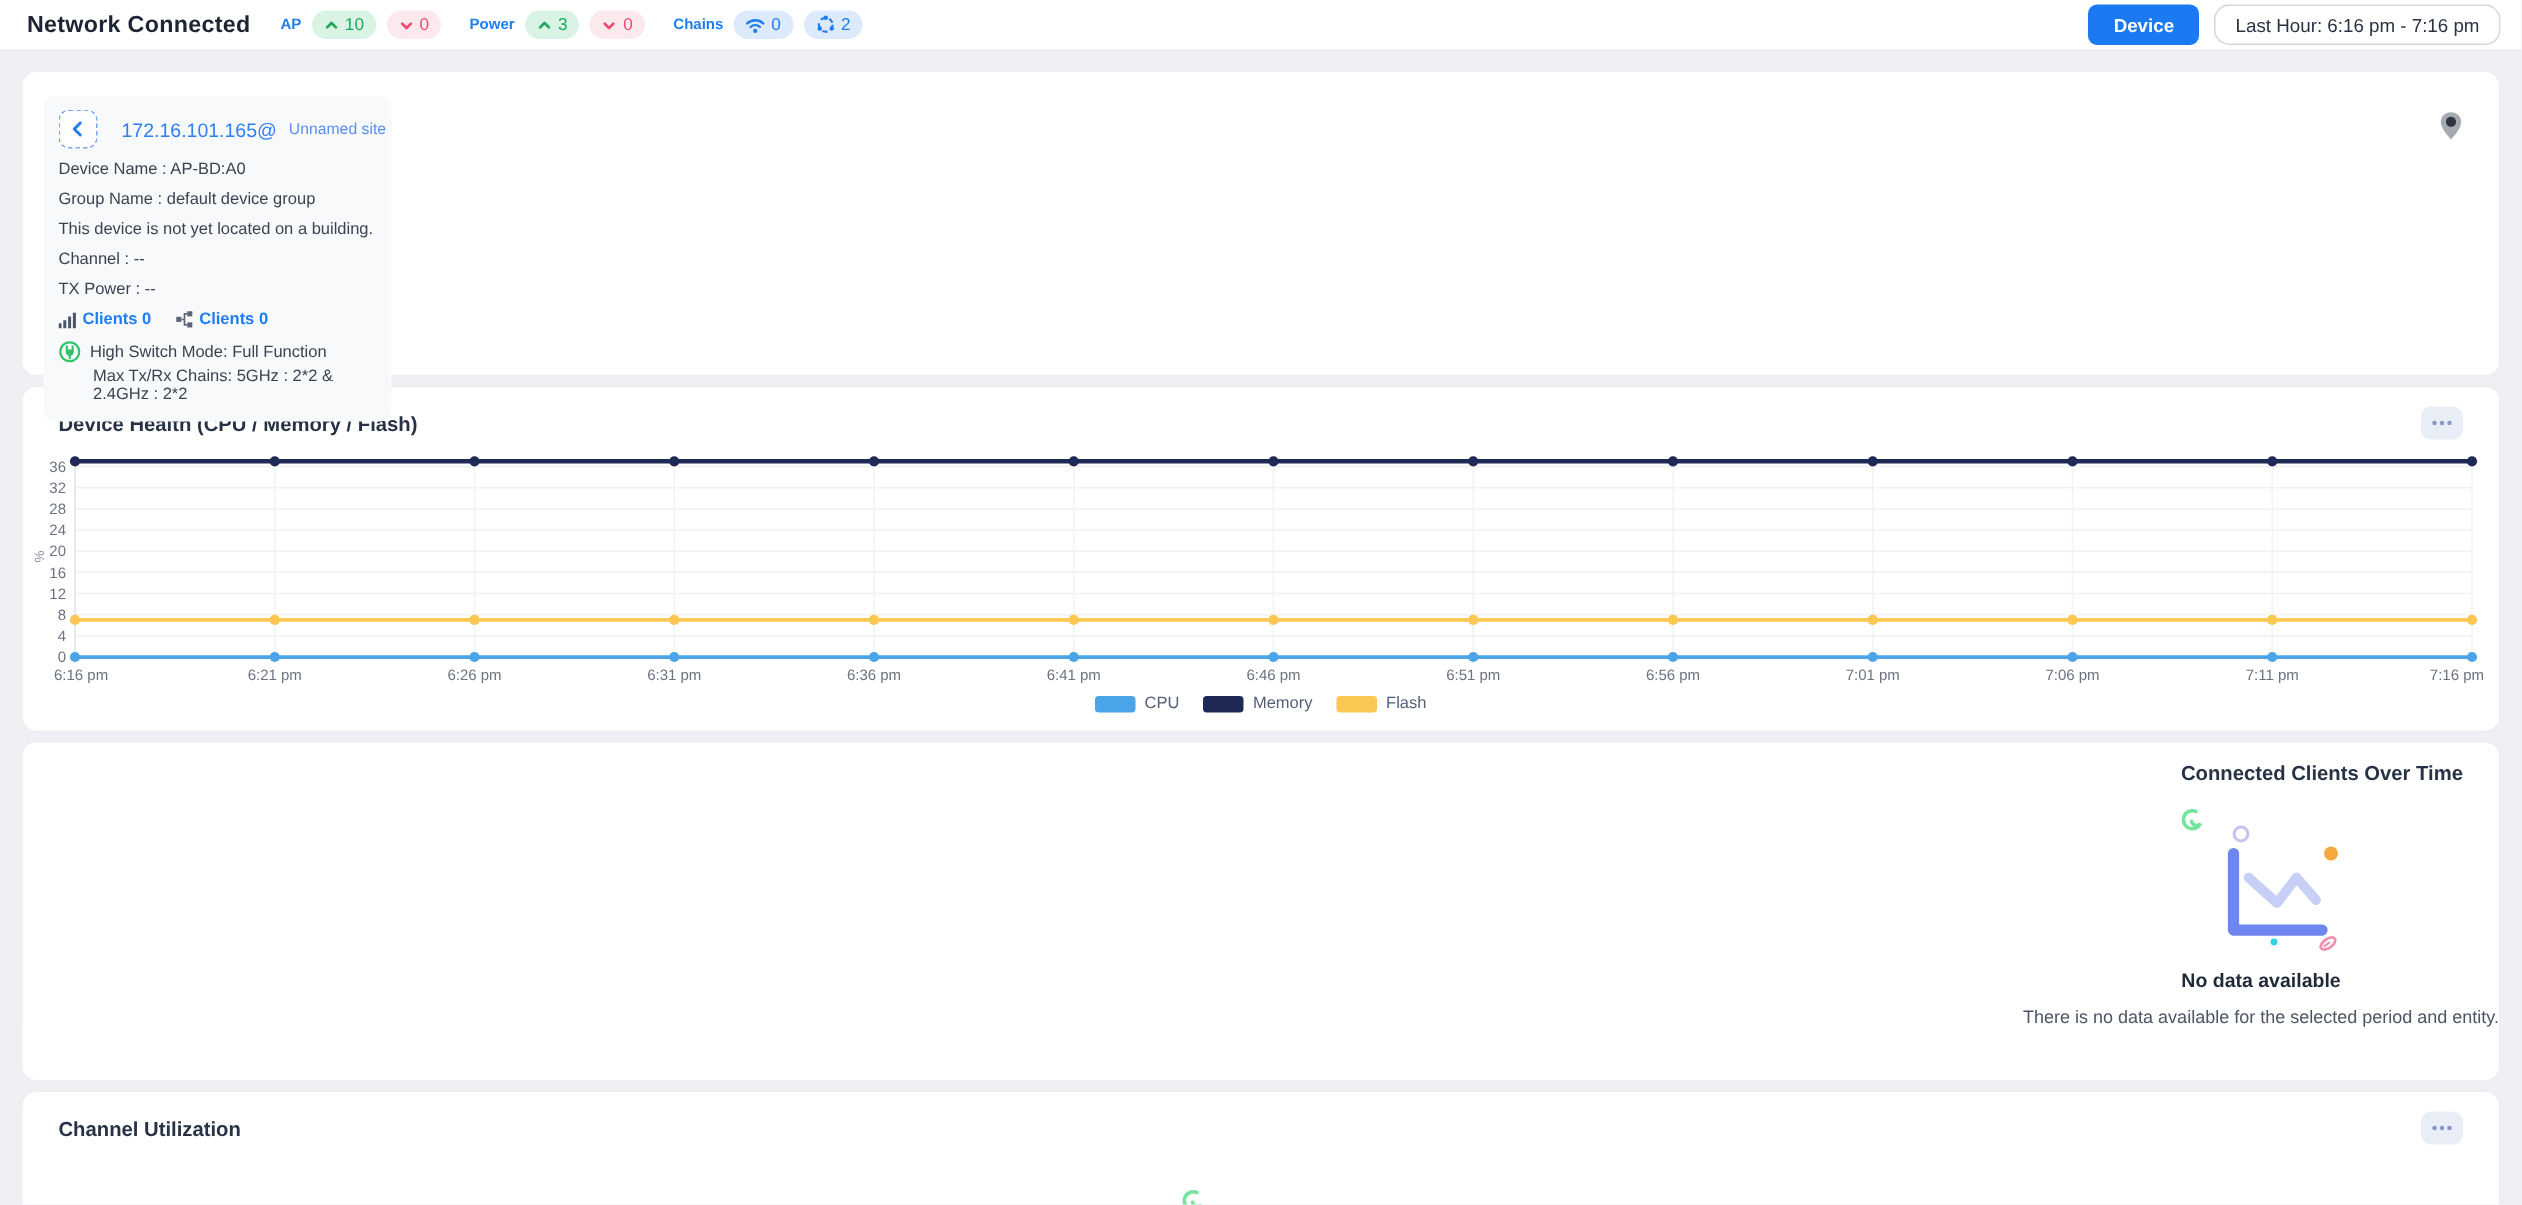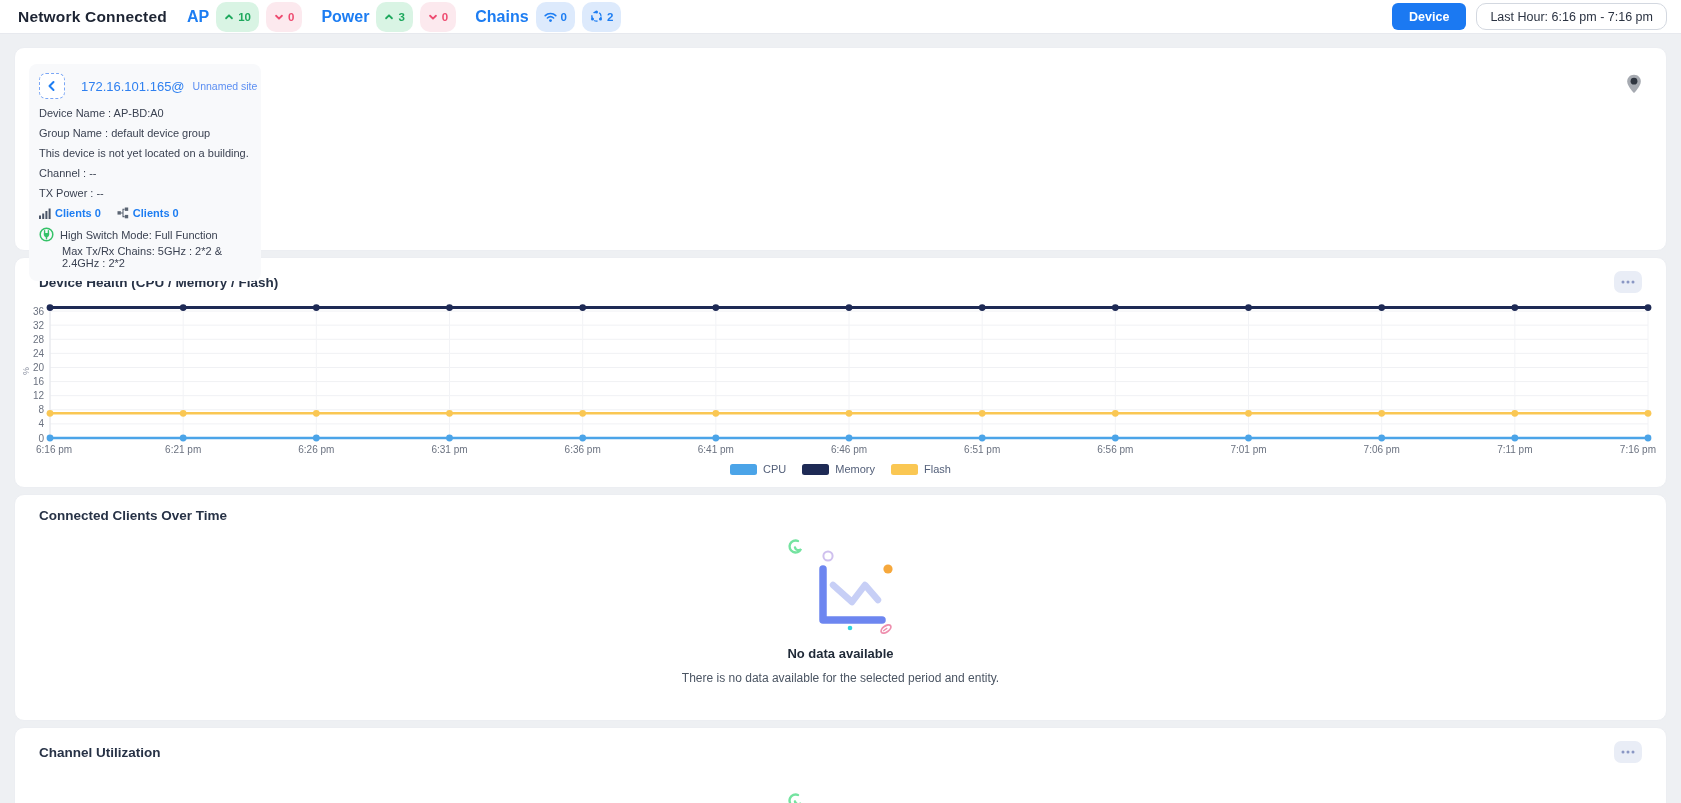--- a/index.html
+++ b/index.html
@@ -8,25 +8,25 @@
     font-family: "Liberation Sans", "DejaVu Sans", sans-serif;
     background:#eef0f3; color:#3b4252;
   }
   
   .topbar {
     height:34px; background:#fff; border-bottom:1px solid #e7e9ee;
     display:flex; align-items:center; padding:0 14px 0 18px;
   }
   .page-title { font-size:15.5px; font-weight:700; color:#1d2433; letter-spacing:.2px; }
   .stats { display:flex; align-items:center; gap:7px; margin-left:20px; }
-  .stat-label { color:#1d7df2; font-weight:700; font-size:16px; margin-left:12px; cursor:pointer;text-align:right; }
+  .stat-label { color:#1d7df2; font-weight:700; font-size:10px; margin-left:12px; cursor:pointer;text-align:right; }
   .stat-label:first-child { margin-left:0; }
   .pill {
-    display:inline-flex; align-items:center; gap:4px; height:19px; padding:15px 8px;
-    border-radius:10px; font-size:11.5px; font-weight:700; cursor:pointer;
+    display:inline-flex; align-items:center; gap:4px; height:19px; padding:4px 8px;
+    border-radius:10px; font-size:11.5px; font-weight:400; cursor:pointer;
   }
   .pill.green { background:#d9f4e4; color:#1ea85d; }
   .pill.red   { background:#fce9ee; color:#ee4b70; }
   .pill.blue  { background:#ddeafc; color:#1d7df2; }
   .hdr-right { margin-left:auto; display:flex; gap:10px; align-items:center; }
   .device-btn {
     background:#1b79f2; color:#fff; border:none; border-radius:6px; height:27px;
     padding:0 17px; font-weight:700; font-size:12.5px; font-family:inherit; cursor:pointer;
   }
   .time-range {
@@ -59,21 +59,21 @@
   .chains-line { margin-left:23px; margin-top:3px; font-size:11px; color:#3b4252; }
   .pin-wrap { position:absolute; top:26px; right:24px; }
   
   .chart-card { height:231px; }
   #health-chart { display:block; margin:0 auto; }
   #health-chart text { font-family:"Liberation Sans", sans-serif; }
   .legend { display:flex; justify-content:center; gap:16px; align-items:center; padding:3px 0 8px; }
   .legend-item { display:flex; align-items:center; gap:6px; font-size:11px; color:#54607a; cursor:pointer; }
   .swatch { width:27px; height:11px; border-radius:2.5px; display:inline-block; }
   
-  .clients-card { height:227px; display:flex; flex-direction:column; }
+  .clients-card { height:227px; display:flex; flex-direction:column;align-items:flex-end; }
   .nodata { flex:1; display:flex; flex-direction:column; align-items:center; justify-content:flex-start; }
   .nodata-title { font-size:13px; font-weight:700; color:#1f2937; margin-top:8px; }
   .nodata-msg { font-size:12px; color:#4b5563; margin-top:10px; }
   .channel-card { height:240px; display:flex; flex-direction:column; }
 </style>
 </head>
 <body>
 
 <header class="topbar">
   <span class="page-title">Network Connected</span>

